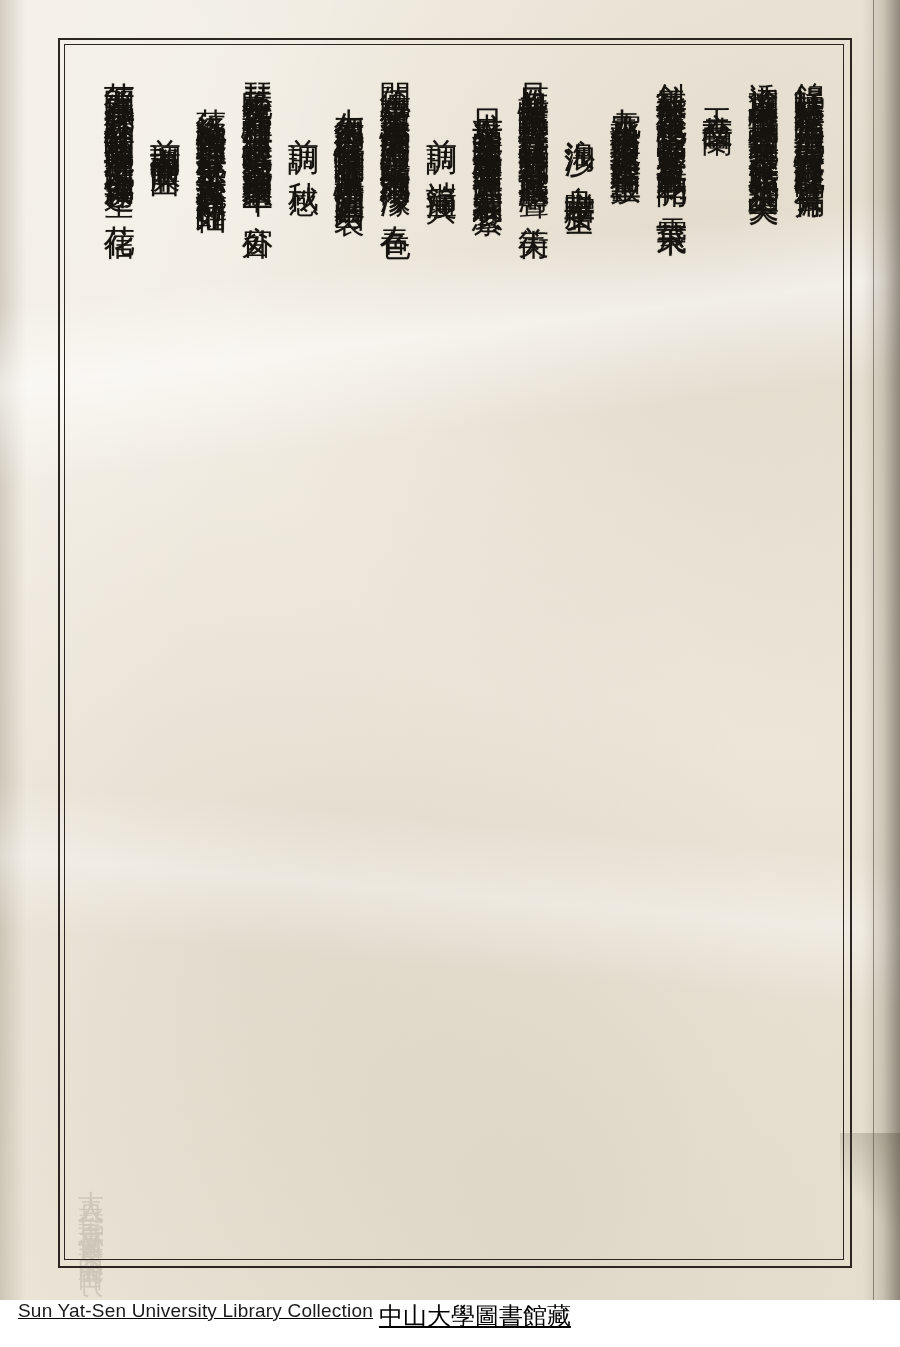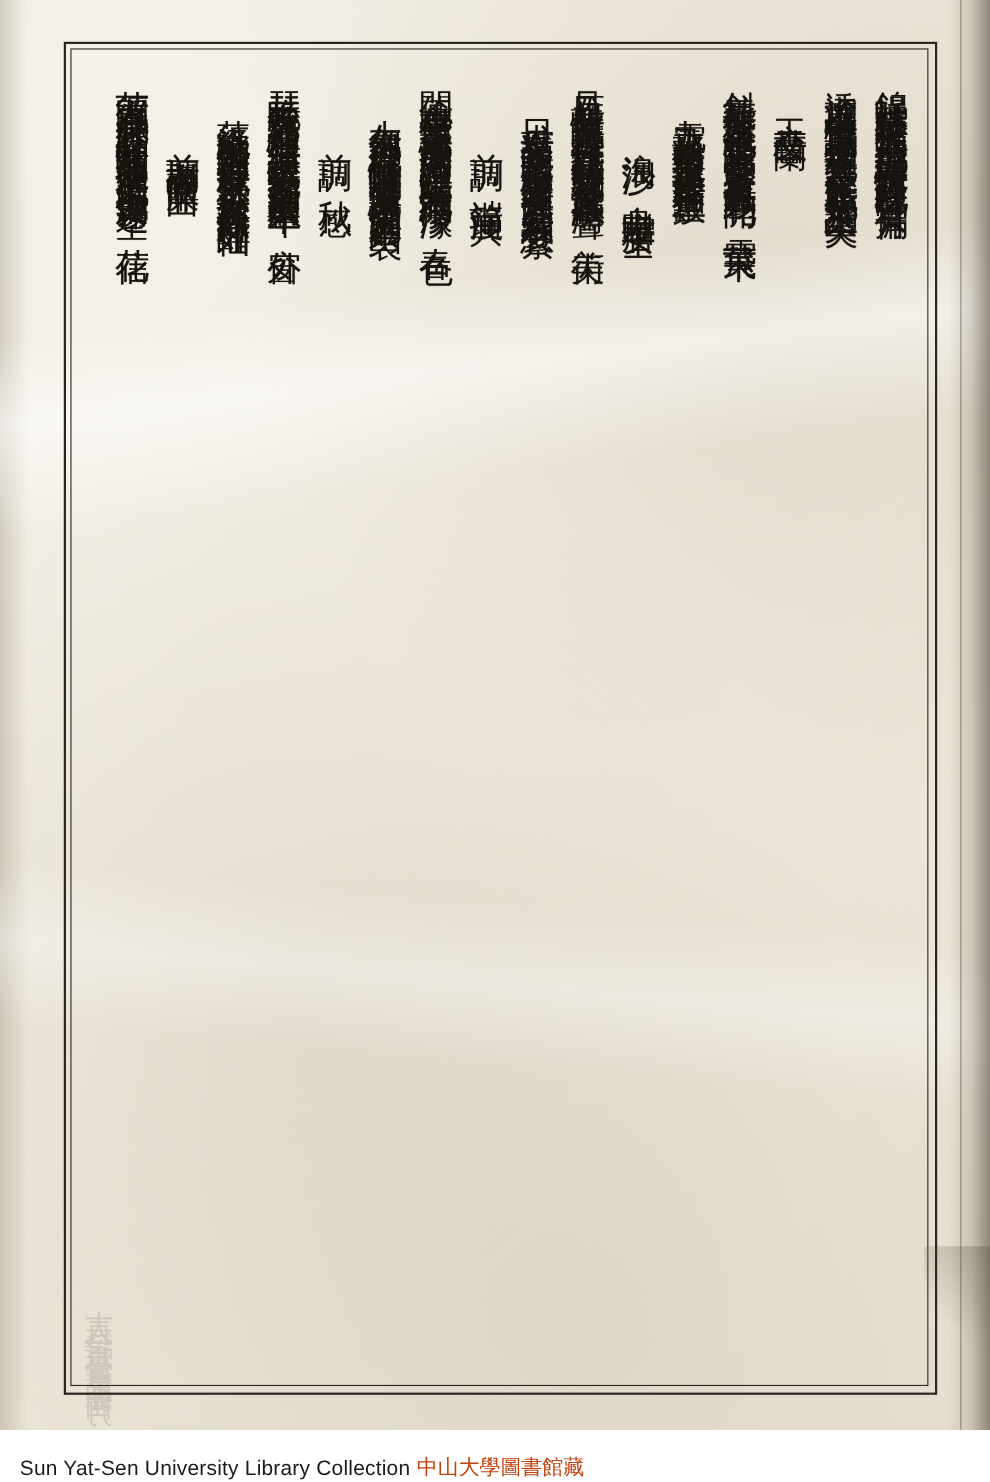--- a/index.html
+++ b/index.html
@@ -132,34 +132,35 @@
   }
   #showthrough div { margin-left: 20px; }
 
   
   #footer {
     position: absolute;
     left: 0; bottom: 0;
     width: 900px; height: 47px;
     background: #ffffff;
     display: flex;
-    align-items: flex-end;
+    align-items: flex-start;
     padding-left: 18px;
     box-sizing: border-box;
+    text-decoration: underline;
   }
   #footer .cap {
     font-family: "Liberation Sans", sans-serif;
     font-size: 19px;
     color: #1b1b1b;
     letter-spacing: 0.2px;
   }
   #footer .cap-cjk {
     font-family: "DejaVu Sans", sans-serif;
-    font-size: 19px;
-    color: #c2410c;
+    font-size: 24px;
+    color: #000000;
     margin-left: 6px;
   }
 
   
   #corner {
     position: absolute;
     right: 0; bottom: 47px;
     width: 60px; height: 120px;
     background: linear-gradient(225deg, rgba(90,80,64,0.35) 0%, rgba(90,80,64,0) 60%);
     pointer-events: none;

